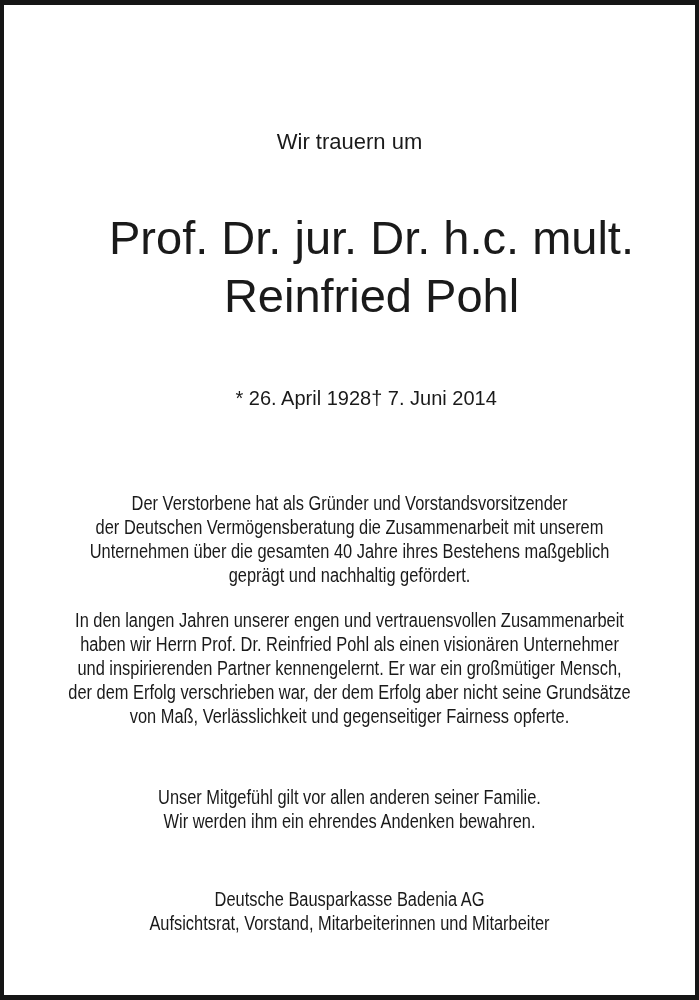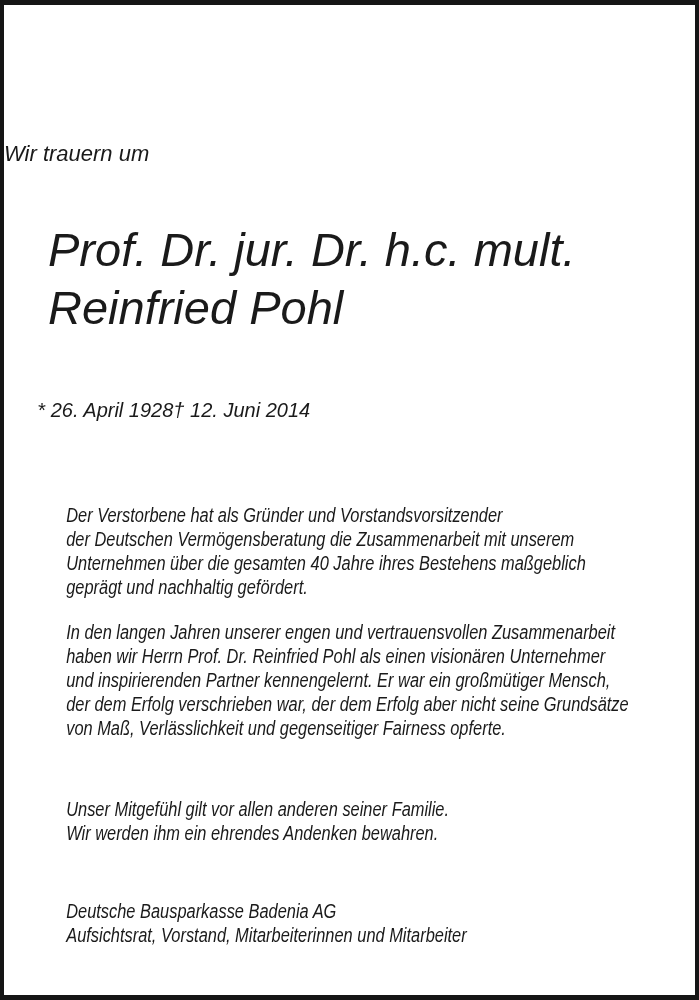--- a/index.html
+++ b/index.html
@@ -20,23 +20,23 @@
     left: 4px;
     right: 4px;
     top: 5px;
     bottom: 5px;
     background: var(--paper-color, #ffffff);
   }
   .content {
     position: absolute;
     left: 0;
     right: 0;
-    top: 16px;
+    top: 4px;
+    text-align: center;
     color: var(--text-color, #1a1a1a);
-    font-style: italic;
   }
   .block {
     white-space: pre; 
   }
   .intro {
     margin-top: 120px;
     font-size: 22px;
     line-height: 26px;
   }
   .name {
@@ -74,21 +74,21 @@
 
 <div class="sheet">
   <div class="content">
 
     <div class="block intro">Wir trauern um</div>
 
     <div class="name">Prof. Dr. jur. Dr. h.c. mult.
 Reinfried Pohl</div>
 
     <div class="dates">
-      <span class="birth">* 26. April 1928</span><span class="death">† 12. Juni 2014</span>
+      <span class="birth">* 26. April 1928</span><span class="death">† 7. Juni 2014</span>
     </div>
 
     <div class="block para p1 cond">Der Verstorbene hat als Gründer und Vorstandsvorsitzender
 der Deutschen Vermögensberatung die Zusammenarbeit mit unserem
 Unternehmen über die gesamten 40 Jahre ihres Bestehens maßgeblich
 geprägt und nachhaltig gefördert.</div>
 
     <div class="block para p2 cond">In den langen Jahren unserer engen und vertrauensvollen Zusammenarbeit
 haben wir Herrn Prof. Dr. Reinfried Pohl als einen visionären Unternehmer
 und inspirierenden Partner kennengelernt. Er war ein großmütiger Mensch,

